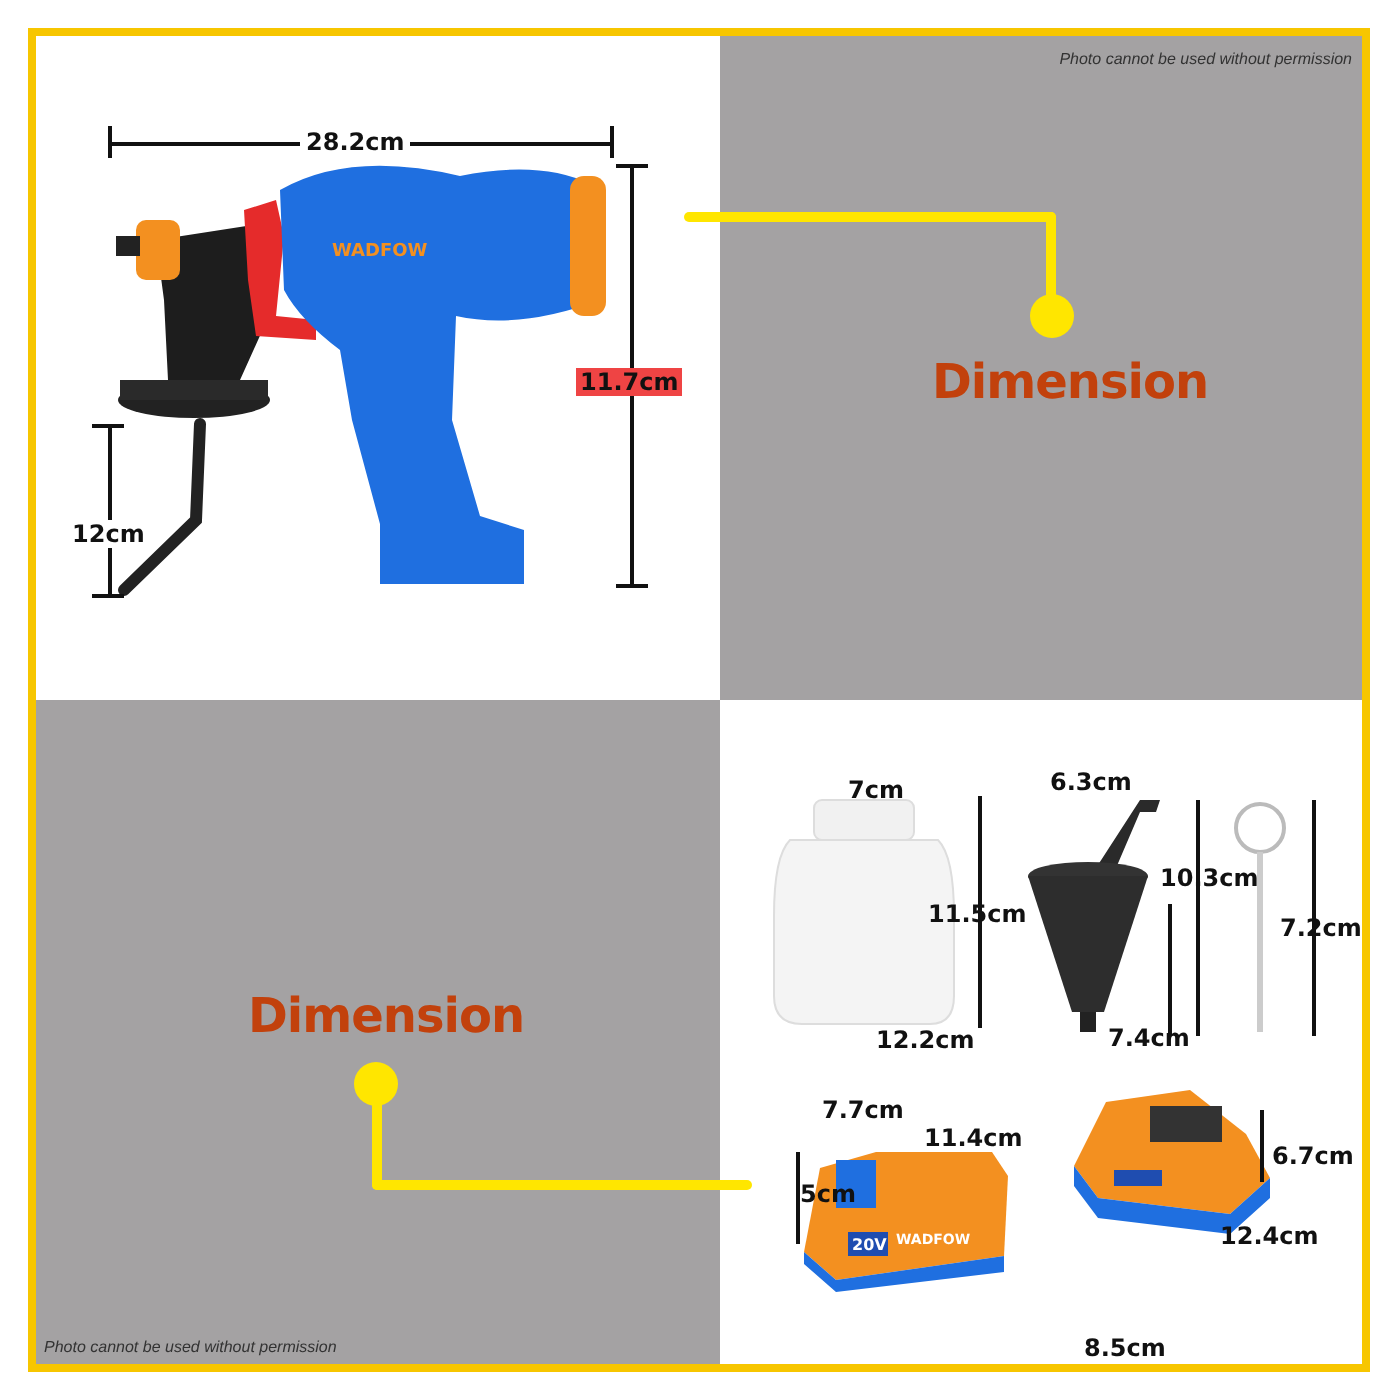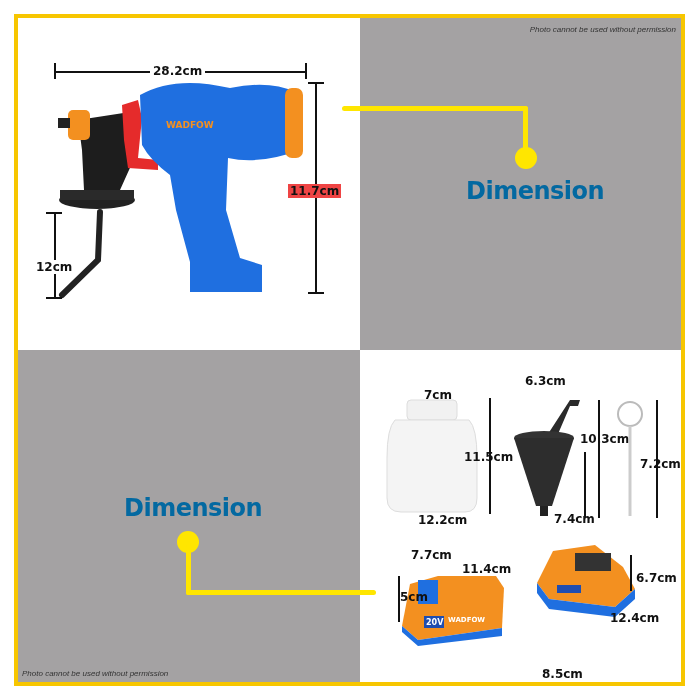--- a/index.html
+++ b/index.html
@@ -6,21 +6,21 @@
   body { width:700px; height:700px; position:relative; overflow:hidden; font-family:"Liberation Sans", sans-serif; }
   .frame { position:absolute; left:14px; top:14px; width:671px; height:672px; border:4px solid #f7c600; box-sizing:border-box; }
   .quad { position:absolute; }
   .q-tl { left:18px; top:18px; width:342px; height:332px; background:#ffffff; }
   .q-tr { left:360px; top:18px; width:322px; height:332px; background:#a4a2a3; }
   .q-bl { left:18px; top:350px; width:342px; height:332px; background:#a4a2a3; }
   .q-br { left:360px; top:350px; width:322px; height:332px; background:#ffffff; }
   .notice { position:absolute; font-size:8px; font-style:italic; color:#333; white-space:nowrap; }
   .notice-top { right:24px; top:25px; }
   .notice-bottom { left:22px; top:669px; }
-  .dim-title { position:absolute; color:#0369a1; font-weight:bold; font-size:24px; font-family:"DejaVu Sans", sans-serif; letter-spacing:-0.5px; }
+  .dim-title { position:absolute; color:#c2410c; font-weight:bold; font-size:24px; font-family:"DejaVu Sans", sans-serif; letter-spacing:-0.5px; }
   .dim-tr { left:466px; top:177px; }
   .dim-bl { left:124px; top:494px; }
   .ylw { position:absolute; background:#ffe600; border-radius:3px; }
   .dot { position:absolute; width:22px; height:22px; border-radius:50%; background:#ffe600; }
   .lbl { position:absolute; font-weight:bold; font-size:12px; color:#111; white-space:nowrap; font-family:"DejaVu Sans", sans-serif; }
   .line { position:absolute; background:#111; }
   svg { position:absolute; overflow:visible; }
 </style>
 </head>
 <body>
@@ -76,29 +76,29 @@
 <div class="line" style="left:46px;top:297px;width:16px;height:2px;"></div>
 <div class="lbl" style="left:36px;top:240px;background:#fff;margin-top:20px;">12cm</div>
 
 <svg style="left:385px;top:398px;" width="100" height="120">
   <rect x="22" y="2" width="50" height="20" rx="4" fill="#f1f1f1" stroke="#ddd"></rect>
   <path d="M10 22 Q2 30 2 60 L2 100 Q2 114 16 114 L80 114 Q92 114 92 100 L92 60 Q92 30 84 22 Z" fill="#f4f4f4" stroke="#ddd"></path>
 </svg>
 <div class="lbl" style="left:424px;top:388px;">7cm</div>
 <div class="lbl" style="left:464px;top:450px;">11.5cm</div>
 <div class="line" style="left:489px;top:398px;width:2px;height:116px;"></div>
-<div class="lbl" style="left:418px;top:513px;">12.2cm</div>
+<div class="lbl" style="left:438px;top:513px;">12.2cm</div>
 
 <svg style="left:508px;top:398px;" width="80" height="120">
   <path d="M62 2 L72 2 L70 8 L62 8 L50 36 L40 36 Z" fill="#2a2a2a"></path>
   <ellipse cx="36" cy="40" rx="30" ry="7" fill="#333"></ellipse>
   <path d="M6 40 L66 40 L44 108 L28 108 Z" fill="#2d2d2d"></path>
   <rect x="32" y="108" width="8" height="10" fill="#222"></rect>
 </svg>
-<div class="lbl" style="left:525px;top:374px;">6.3cm</div>
+<div class="lbl" style="left:525px;top:384px;">6.3cm</div>
 <div class="lbl" style="left:580px;top:432px;">10.3cm</div>
 <div class="line" style="left:598px;top:400px;width:2px;height:118px;"></div>
 <div class="lbl" style="left:554px;top:480px;margin-top:32px;">7.4cm</div>
 <div class="line" style="left:584px;top:452px;width:2px;height:66px;"></div>
 
 <svg style="left:615px;top:398px;" width="30" height="120">
   <circle cx="15" cy="16" r="12" fill="none" stroke="#bbb" stroke-width="2"></circle>
   <line x1="15" y1="28" x2="15" y2="118" stroke="#ccc" stroke-width="3"></line>
 </svg>
 <div class="lbl" style="left:640px;top:457px;">7.2cm</div>

